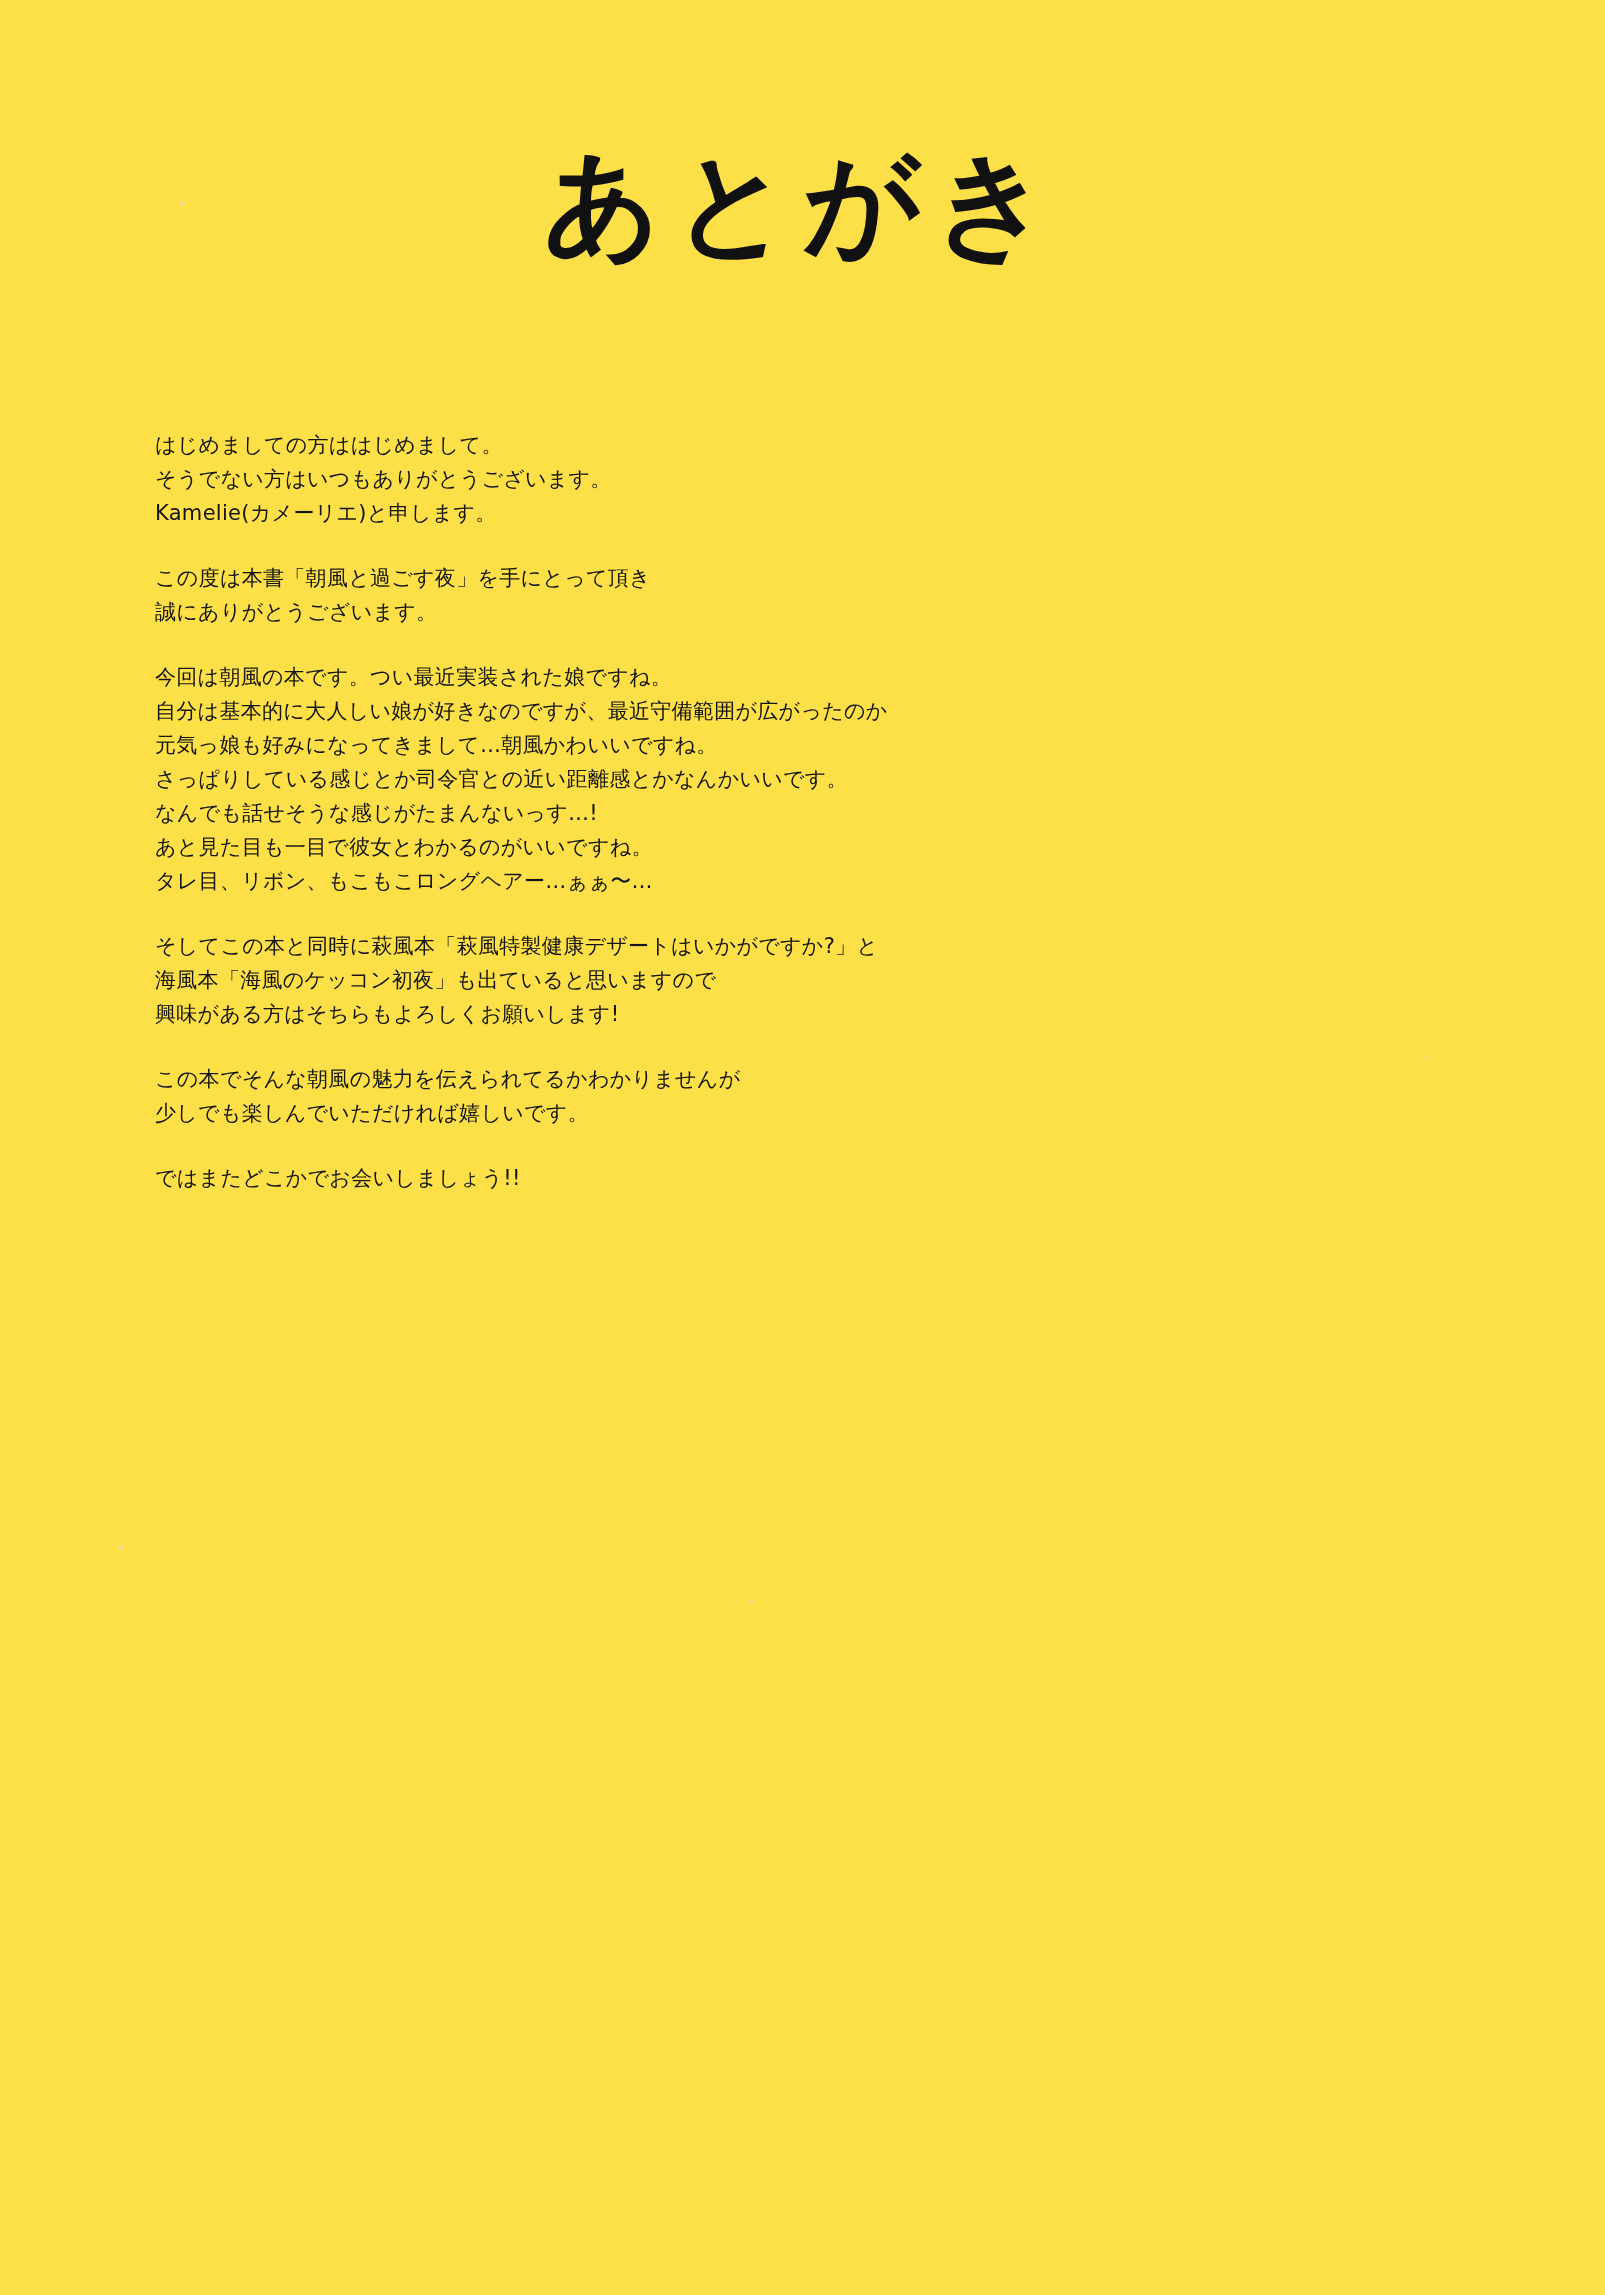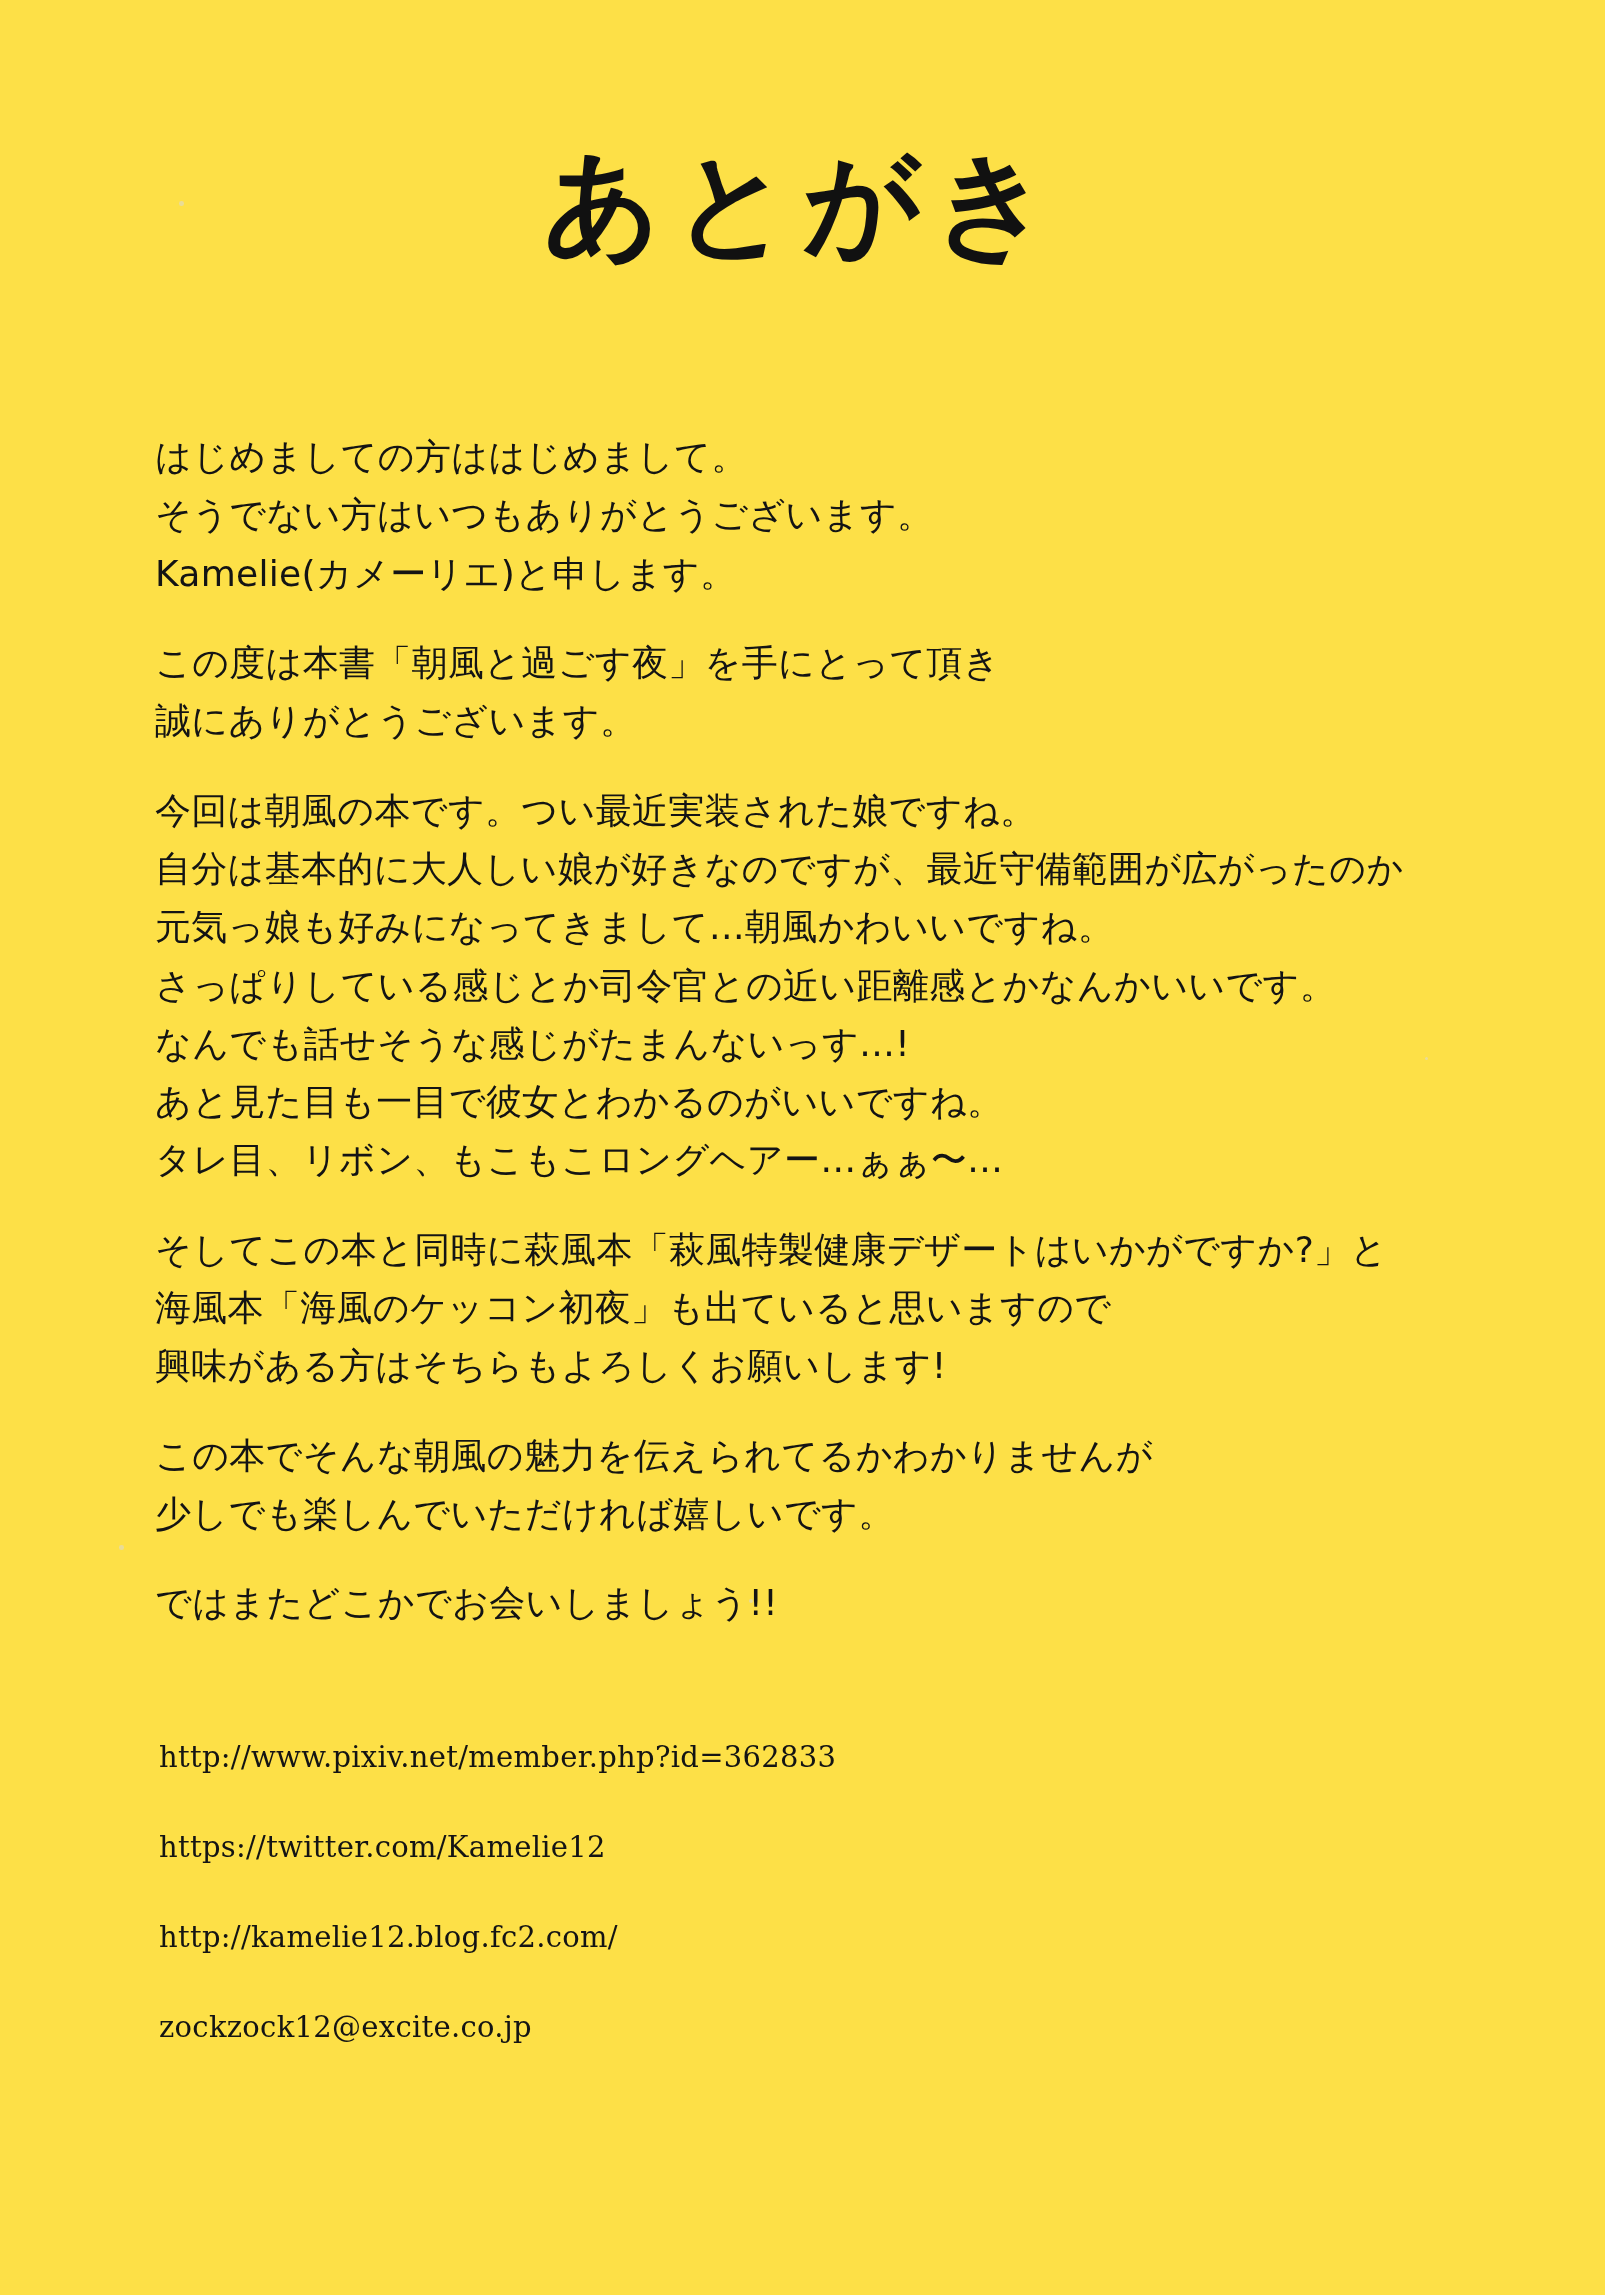--- a/index.html
+++ b/index.html
@@ -34,21 +34,21 @@
     letter-spacing: 12px;
     color: #111111;
     line-height: 1.1;
   }
   .body-text {
     position: absolute;
     top: 428px;
     left: 155px;
     width: 1271px;
     font-family: "DejaVu Sans", sans-serif;
-    font-size: 36px;
+    font-size: 21px;
     line-height: 1.62;
     color: #141414;
     letter-spacing: 0.3px;
   }
   .para {
     margin: 0 0 31px 0;
     white-space: pre-wrap;
   }
   .para:last-child { margin-bottom: 0; }
 
@@ -96,26 +96,20 @@
 あと見た目も一目で彼女とわかるのがいいですね。
 タレ目、リボン、もこもこロングヘアー…ぁぁ〜…</p>
     <p class="para">そしてこの本と同時に萩風本「萩風特製健康デザートはいかがですか?」と
 海風本「海風のケッコン初夜」も出ていると思いますので
 興味がある方はそちらもよろしくお願いします!</p>
     <p class="para">この本でそんな朝風の魅力を伝えられてるかわかりませんが
 少しでも楽しんでいただければ嬉しいです。</p>
     <p class="para">ではまたどこかでお会いしましょう!!</p>
   </div>
 
-  <div class="links">
-    <div class="link-line">http://www.pixiv.net/member.php?id=362833</div>
-    <div class="link-line">https://twitter.com/Kamelie12</div>
-    <div class="link-line">http://kamelie12.blog.fc2.com/</div>
-    <div class="link-line">zockzock12@excite.co.jp</div>
-  </div>
 
   <div class="speck" style="left:179px; top:201px; width:4.7px; height:4.7px;"></div>
   <div class="speck" style="left:749px; top:1599px; width:4px; height:4px;"></div>
   <div class="speck" style="left:119px; top:1545px; width:4.7px; height:4.7px;"></div>
   <div class="speck" style="left:1425px; top:1057px; width:3.3px; height:3.3px;"></div>
 
 </div>
 
 
 </body></html>

